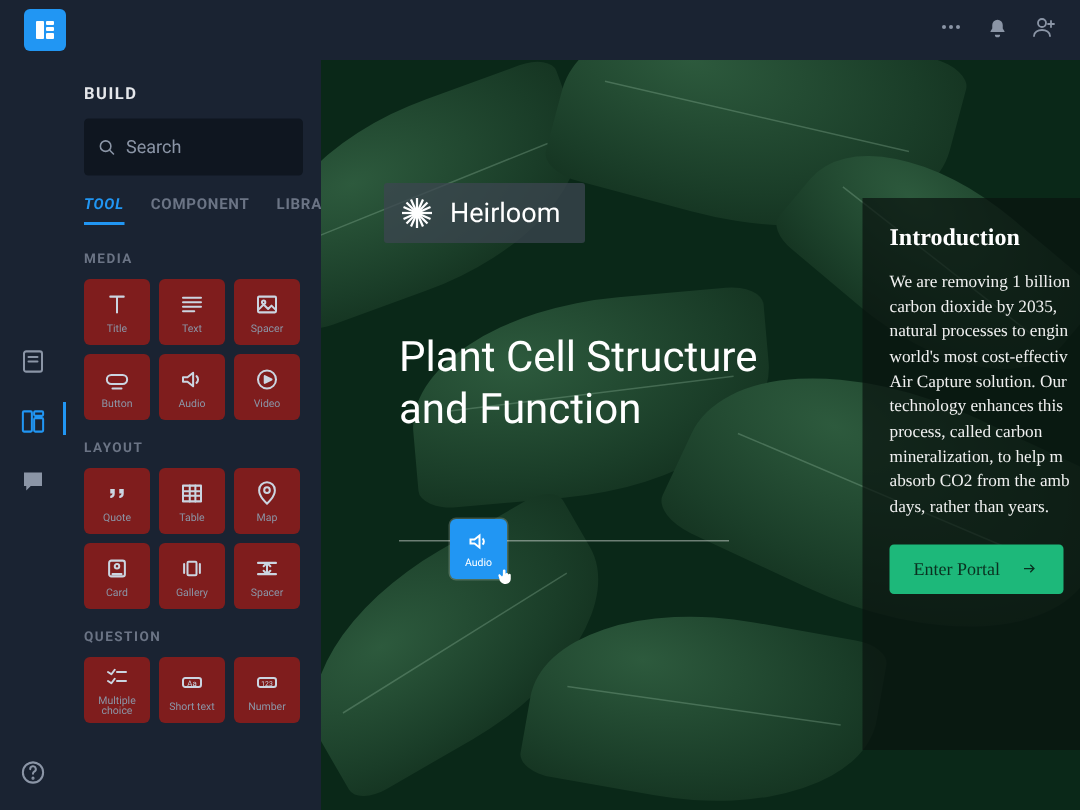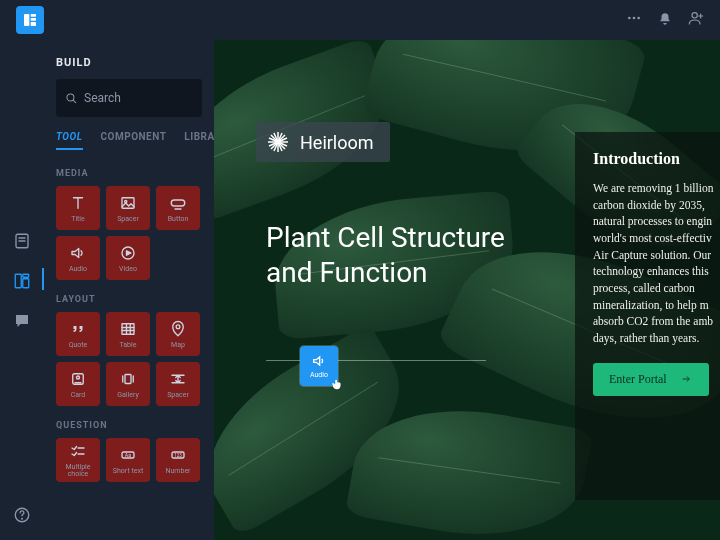--- a/index.html
+++ b/index.html
@@ -137,20 +137,28 @@
           <div class="tool-icon">
               <svg width="18" height="18" viewBox="0 0 24 24" class="icon-svg">
                 <path d="M6 5h12M12 5v14"></path>
               </svg>
             </div>
           <div class="tool-label">Title</div>
         </div>
         <div class="tool">
           <div class="tool-icon">
               <svg width="18" height="18" viewBox="0 0 24 24" class="icon-svg">
+                <path d="M4 6h16M4 10h16M4 14h16M4 18h10"></path>
+              </svg>
+            </div>
+          <div class="tool-label">Text</div>
+        </div>
+        <div class="tool">
+          <div class="tool-icon">
+              <svg width="18" height="18" viewBox="0 0 24 24" class="icon-svg">
                 <rect x="4" y="5" width="16" height="14" rx="1"></rect>
                 <circle cx="9" cy="10" r="1.5"></circle>
                 <path d="M4 17l5-5 4 4 3-3 4 4"></path>
               </svg>
             </div>
           <div class="tool-label">Spacer</div>
         </div>
         <div class="tool">
           <div class="tool-icon">
               <svg width="18" height="18" viewBox="0 0 24 24" class="icon-svg">

